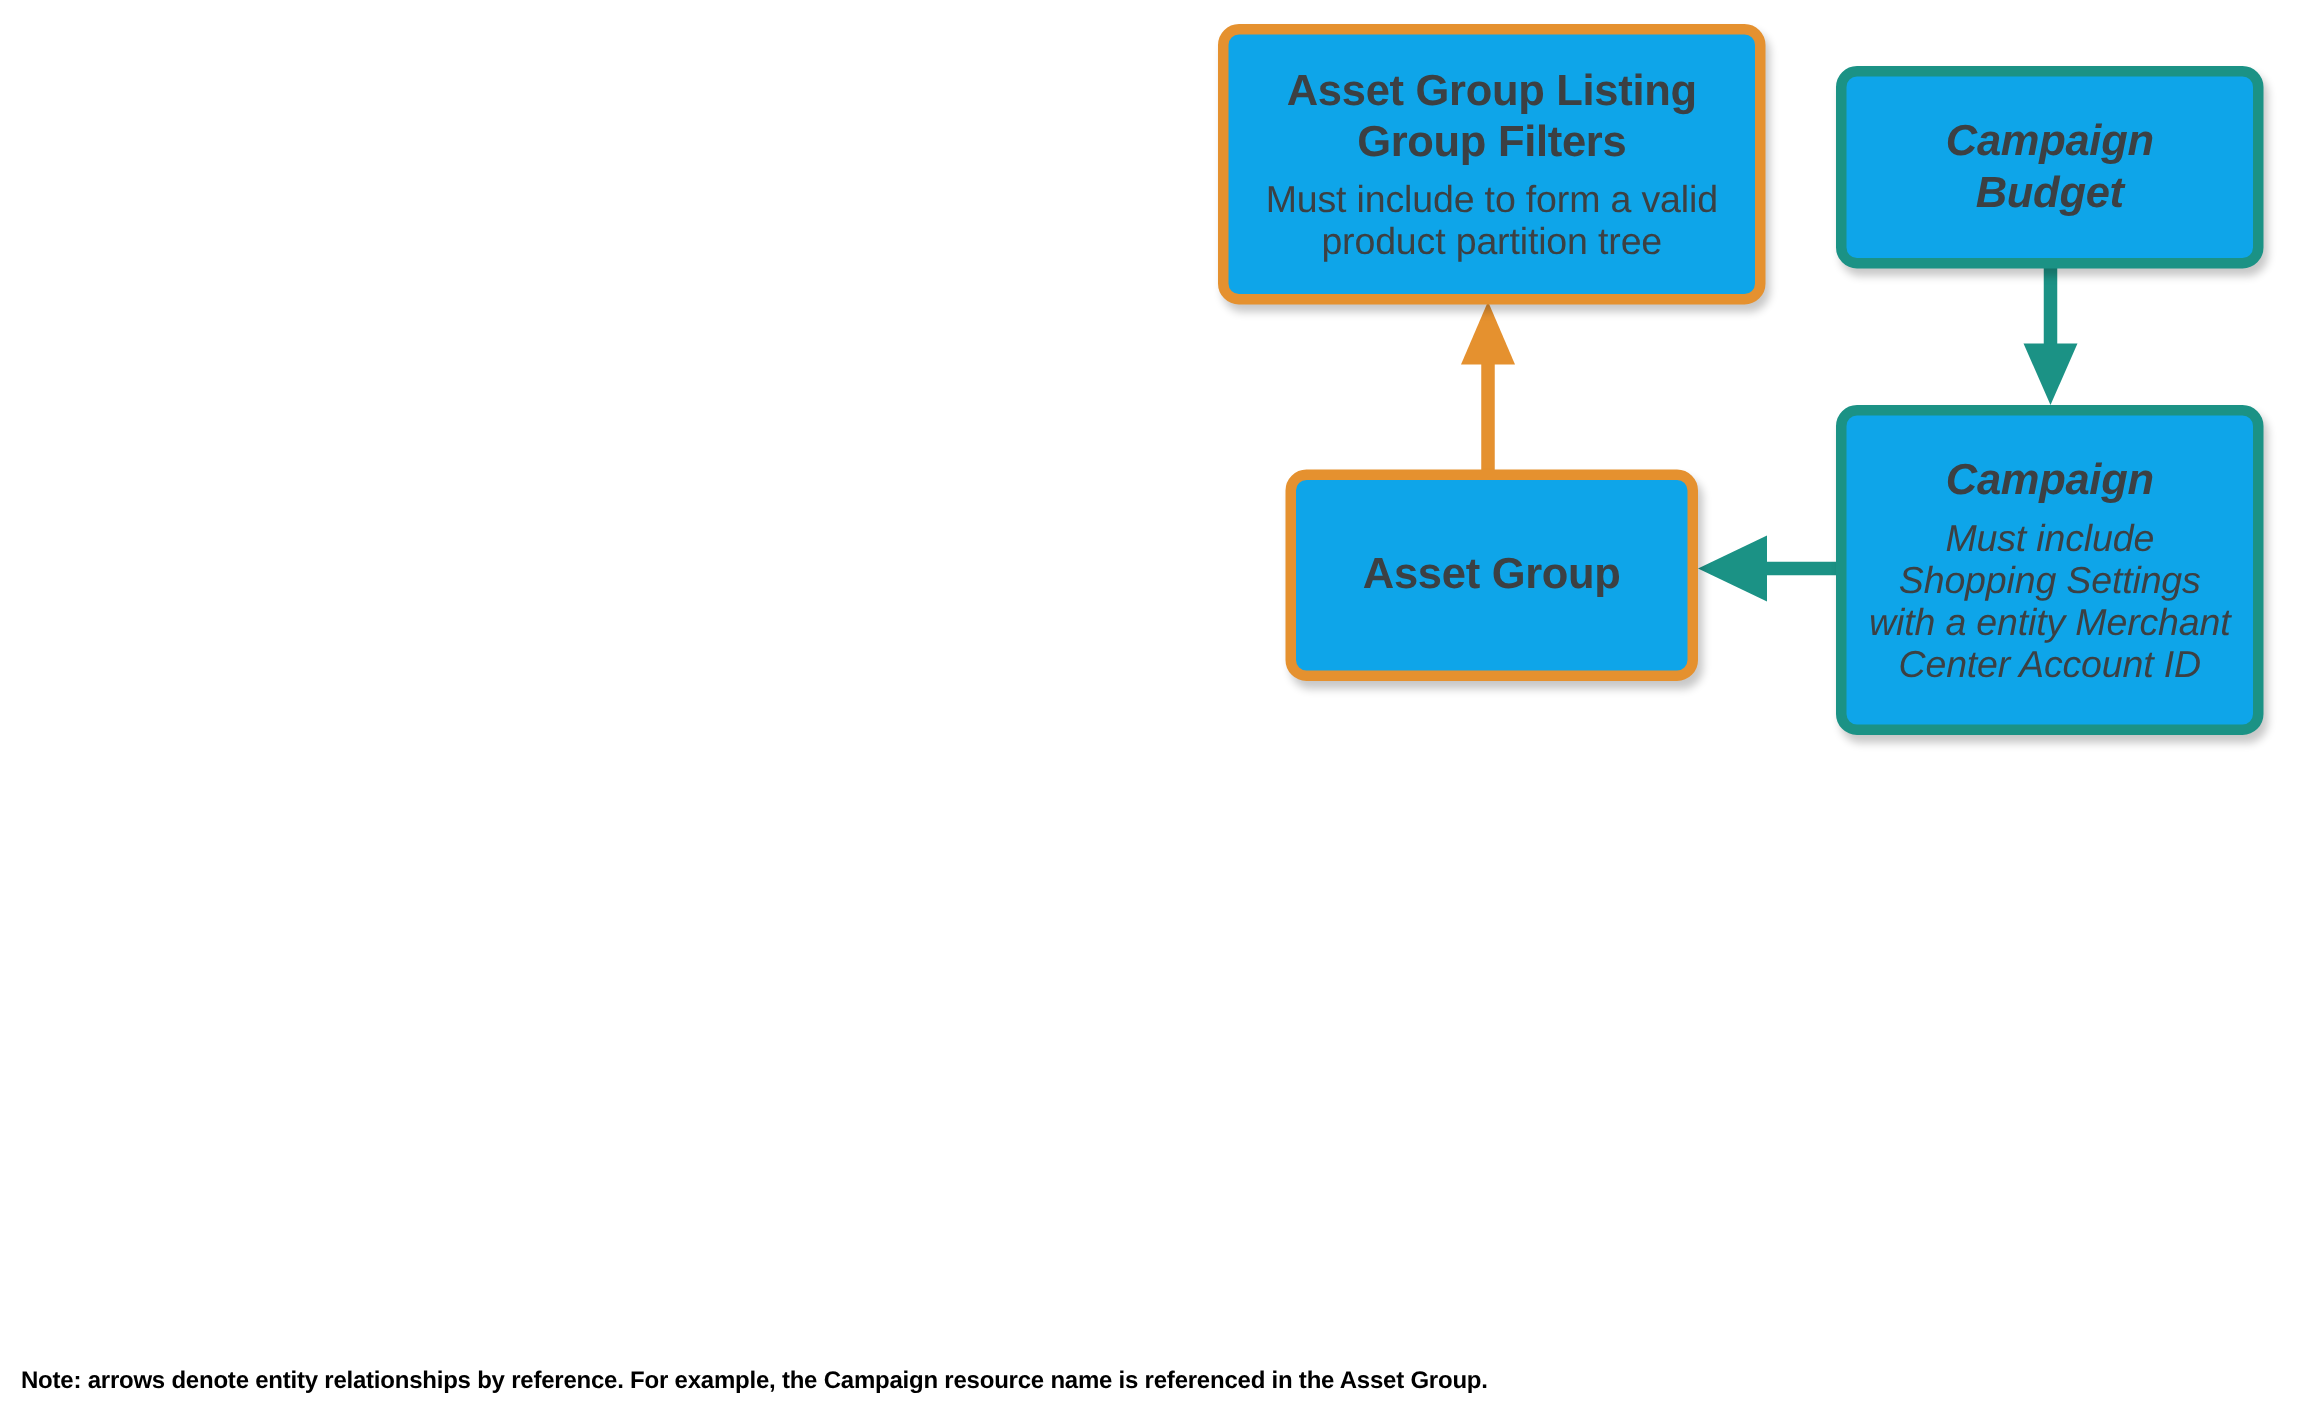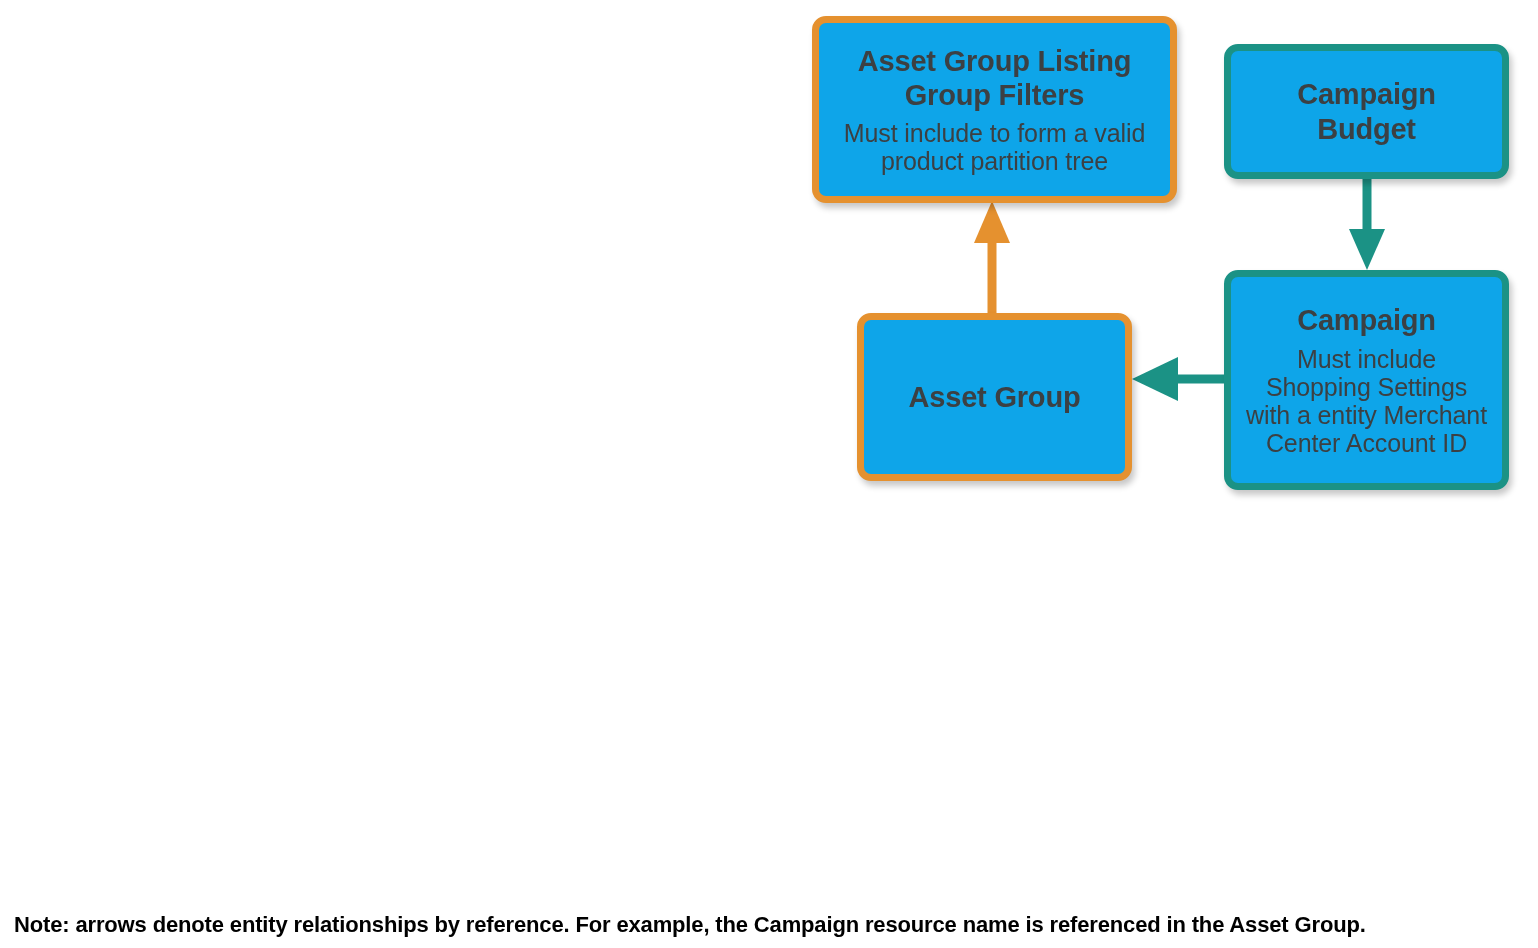--- a/index.html
+++ b/index.html
@@ -43,21 +43,21 @@
     border-radius: 14px;
     display: flex;
     flex-direction: column;
     align-items: center;
     justify-content: center;
     text-align: center;
     box-shadow: 3px 5px 6px rgba(0,0,0,0.22);
     z-index: 2;
   }
   .node.orange { border-color: #e5912f; }
-  .node.teal   { border-color: #1b9285; }
+  .node.teal   { border-color: #1b9285; font-style: italic; }
 
   .node-title {
     color: #3c4043;
     font-weight: bold;
     font-size: 29px;
     line-height: 1.18;
     letter-spacing: -0.2px;
     margin: 0;
     padding: 0 10px;
     white-space: pre-line;
@@ -74,32 +74,32 @@
   }
 
   
   #node-alg-filters {
     left: 812px;  top: 16px;  width: 365px;  height: 187px;
   }
   #node-campaign-budget {
     left: 1224px; top: 44px;  width: 285px;  height: 135px;
   }
   #node-asset-group {
-    left: 857px;  top: 313px; width: 275px;  height: 168px;
+    left: 857px;  top: 313px; width: 275px;  height: 141px;
   }
   #node-campaign {
     left: 1224px; top: 270px; width: 285px;  height: 220px;
   }
 
   
   #footer-note {
     position: absolute;
     left: 14px;
     top: 912px;
-    font-size: 22px;
+    font-size: 16px;
     font-weight: bold;
     color: #000000;
     letter-spacing: -0.15px;
     white-space: nowrap;
     z-index: 3;
   }
 </style>
 </head>
 <body>
 

